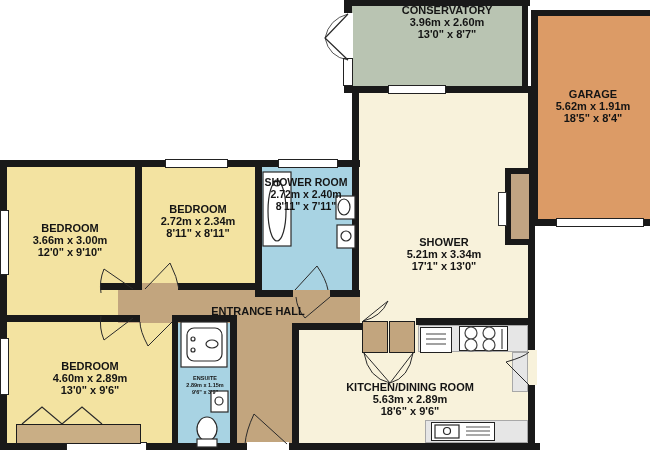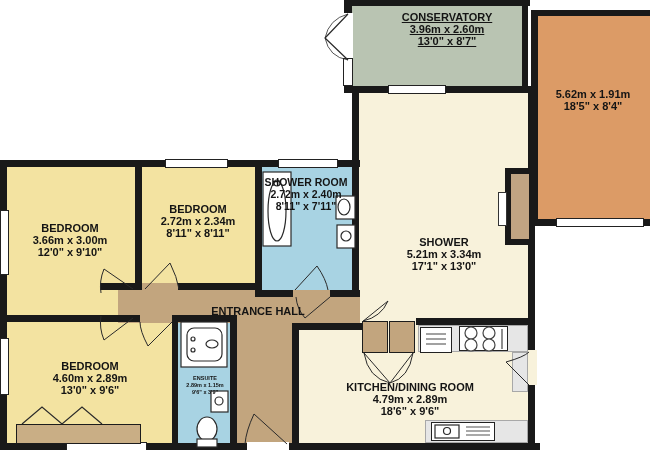--- a/index.html
+++ b/index.html
@@ -163,26 +163,27 @@
         <path d="M330,297 L305,318 M305,318 Q297,309 296,297"></path>
         <path d="M362,322 L388,301 M388,301 Q381,317 363,321"></path>
         <path d="M364,353 L390,383 M364,353 Q368,378 390,383"></path>
         <path d="M413,353 L390,383 M413,353 Q409,378 390,383"></path>
         <path d="M529,385 L506,362 M506,362 Q524,357 529,352"></path>
         <path d="M287,444 L254,414 M254,414 Q246,431 245,444"></path>
       </g>
     </g>
   </svg>
 
-  <div class="lbl" style="left:363px;top:11px;width:168px;text-decoration:underline;">
+  <div class="lbl" style="left:363px;top:4px;width:168px;">
     <span class="nm">CONSERVATORY</span>
     <span class="nm">3.96m  x 2.60m</span>
     <span class="nm">13'0"  x 8'7"</span>
   </div>
   <div class="lbl" style="left:536px;top:88px;width:114px;">
+    <span class="nm">GARAGE</span>
     <span class="nm">5.62m  x 1.91m</span>
     <span class="nm">18'5"  x 8'4"</span>
   </div>
   <div class="lbl" style="left:358px;top:236px;width:172px;">
     <span class="nm">SHOWER</span>
     <span class="nm">5.21m  x 3.34m</span>
     <span class="nm">17'1"  x 13'0"</span>
   </div>
   <div class="lbl" style="left:254px;top:176px;width:104px;font-size:10.5px;">
     <span class="nm">SHOWER ROOM</span>
@@ -199,21 +200,21 @@
     <span class="nm">2.72m  x 2.34m</span>
     <span class="nm">8'11"  x 8'11"</span>
   </div>
   <div class="lbl" style="left:10px;top:360px;width:160px;">
     <span class="nm">BEDROOM</span>
     <span class="nm">4.60m  x 2.89m</span>
     <span class="nm">13'0"  x 9'6"</span>
   </div>
   <div class="lbl" style="left:300px;top:381px;width:220px;">
     <span class="nm">KITCHEN/DINING ROOM</span>
-    <span class="nm">4.79m  x 2.89m</span>
+    <span class="nm">5.63m  x 2.89m</span>
     <span class="nm">18'6"  x 9'6"</span>
   </div>
   <div class="lbl" style="left:150px;top:305px;width:216px;">
     <span class="nm">ENTRANCE HALL</span>
   </div>
   <div class="lbl tiny" style="left:179px;top:375px;width:52px;">
     <span class="nm">ENSUITE</span>
     <span class="nm">2.89m  x 1.15m</span>
     <span class="nm">9'6"  x 3'9"</span>
   </div>

